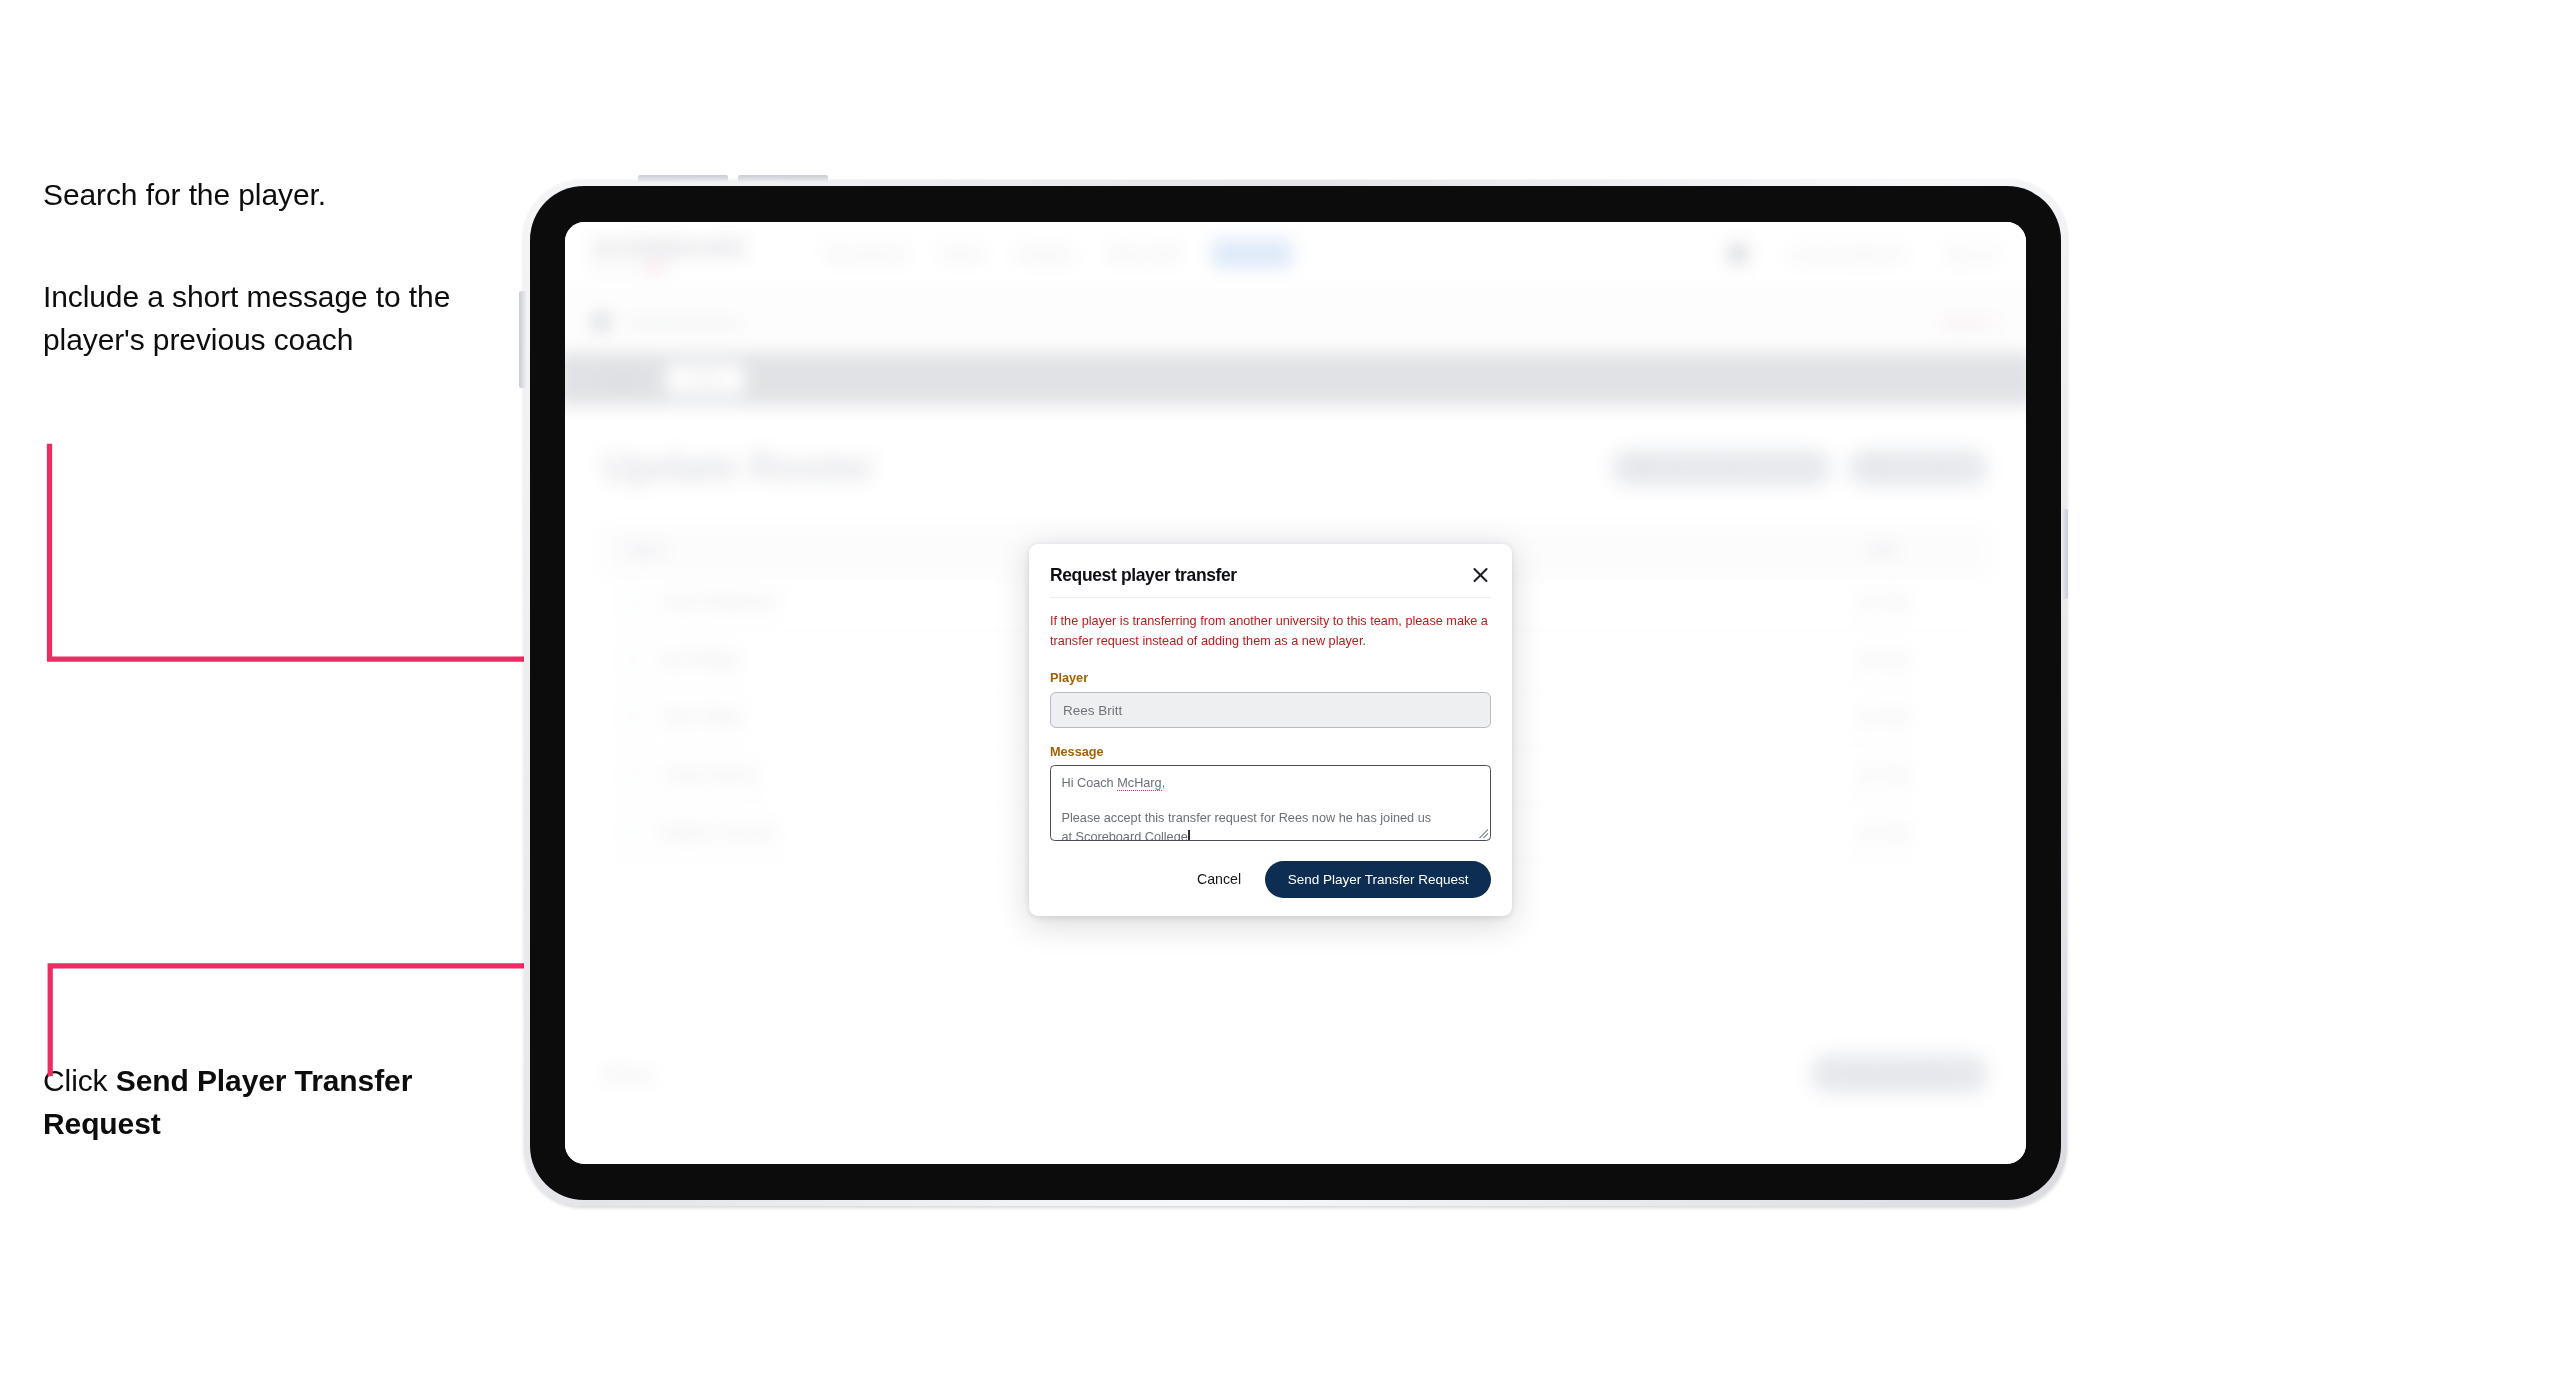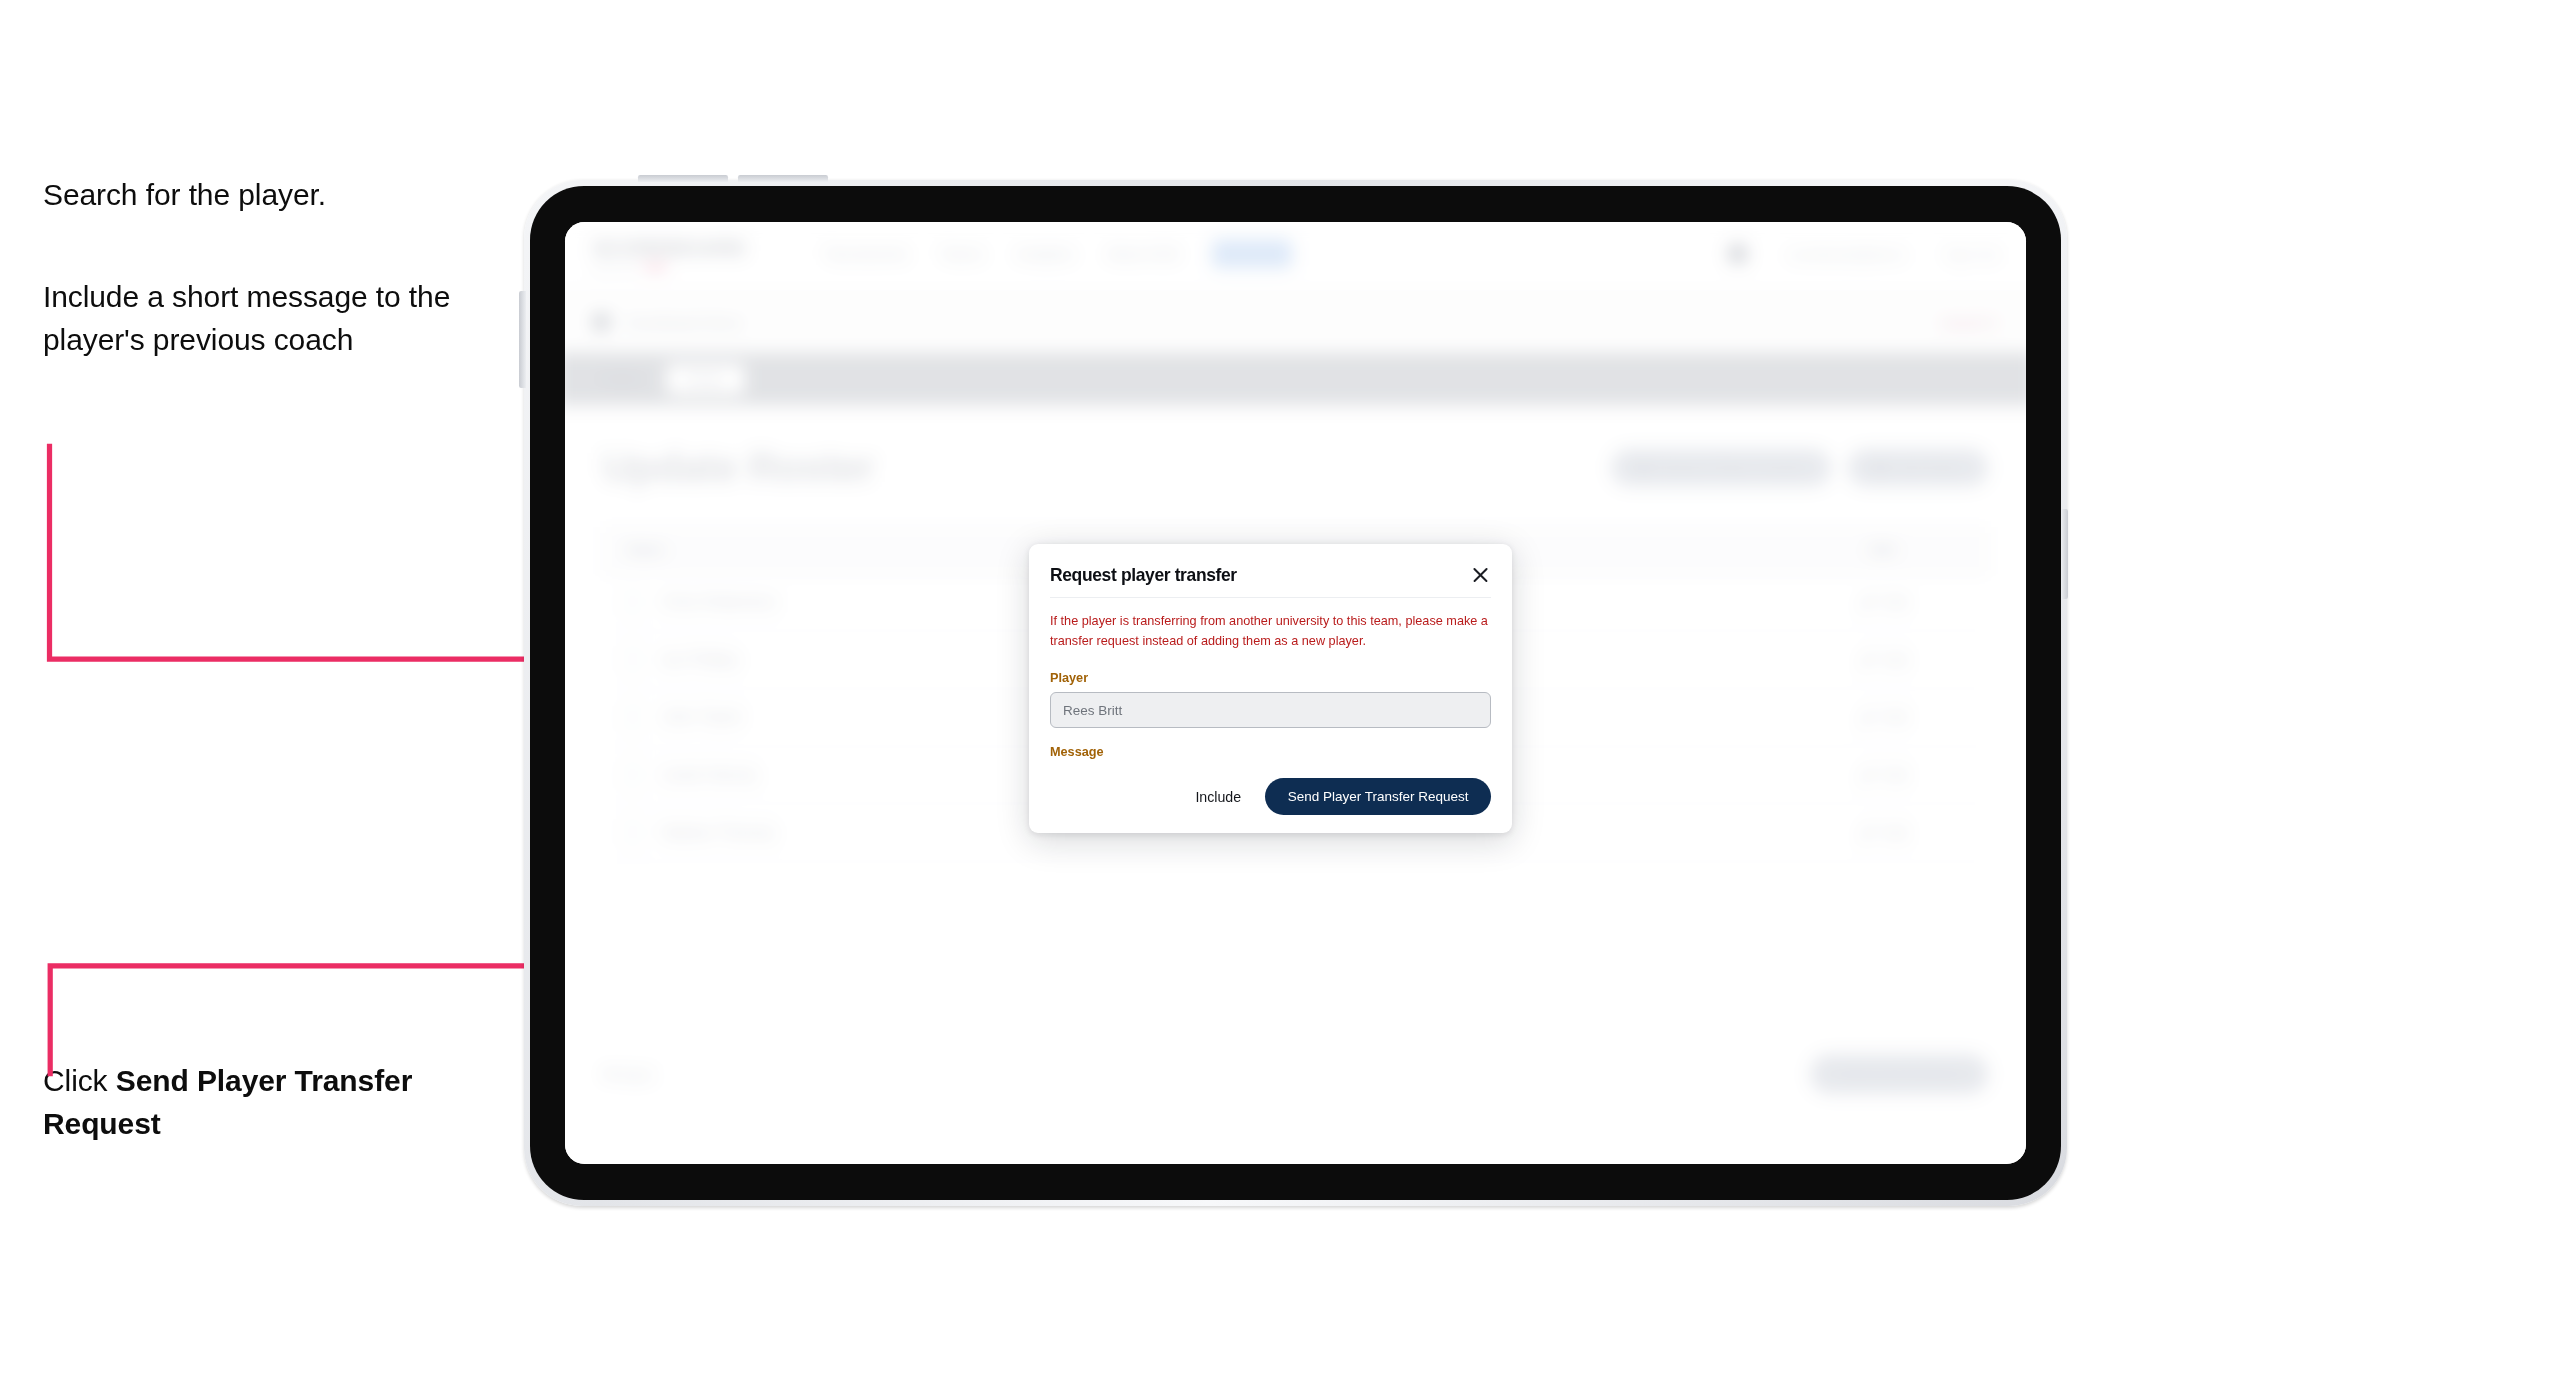--- a/index.html
+++ b/index.html
@@ -388,24 +388,30 @@
 
         <div id="modal-desc">If the player is transferring from another university to this team, please make a transfer request instead of adding them as a new player.</div>
 
         <div id="player-group">
           <div class="field-label">Player</div>
           <input id="player-input" type="text" value="Rees Britt" style="">
         </div>
 
         <div id="message-group">
           <div class="field-label">Message</div>
+          <div id="message-box">
+            <div class="msg-line"><span>Hi Coach </span><span class="spellbad">McHarg</span><span>,</span></div>
+            <div class="msg-line spaced">Please accept this transfer request for Rees now he has joined us</div>
+            <div class="msg-line"><span>at Scoreboard College</span><span id="msg-caret"></span></div>
+            <div id="msg-resize"></div>
+          </div>
         </div>
 
         <div id="modal-actions">
-          <button id="cancel-btn">Include</button>
+          <button id="cancel-btn">Cancel</button>
           <button id="send-btn">Send Player Transfer Request</button>
         </div>
 
       </div>
 
     </div>
   </div>
 
 </div>
 

